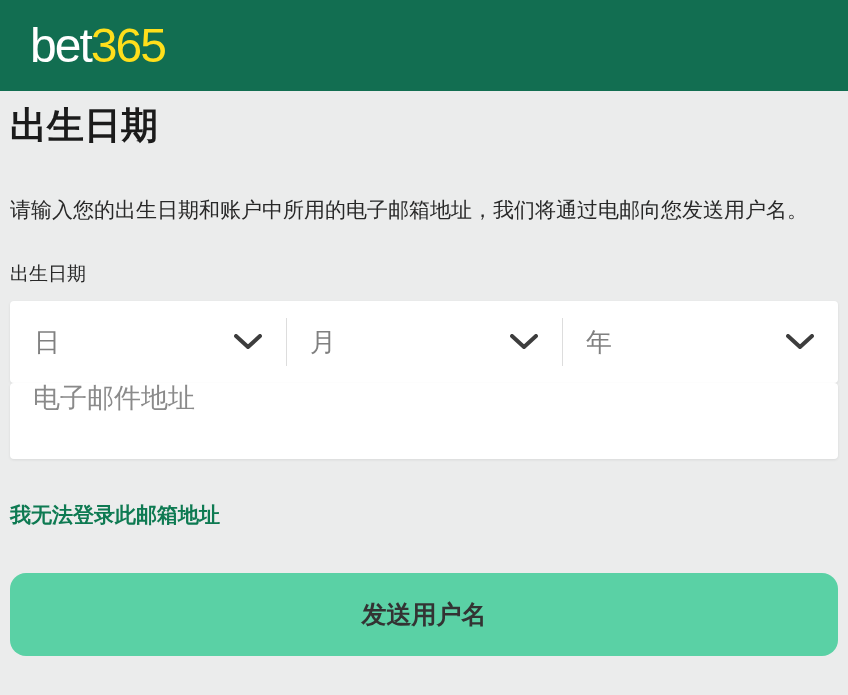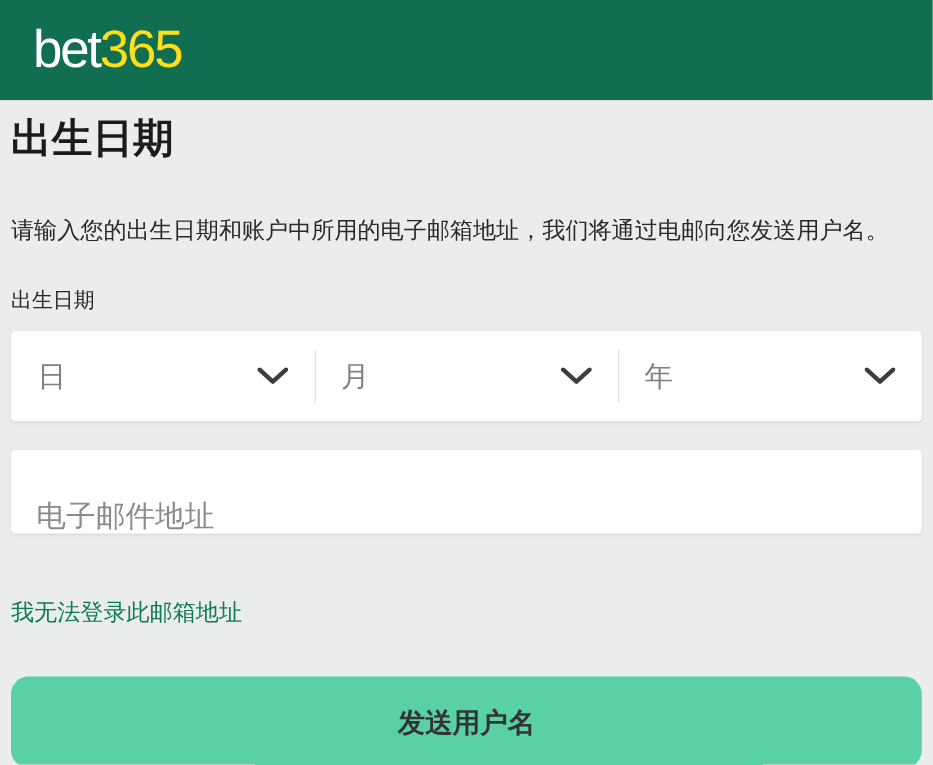--- a/index.html
+++ b/index.html
@@ -89,43 +89,42 @@
     color: #808080;
   }
   .chevron {
     width: 28px;
     height: 16px;
     flex: 0 0 auto;
   }
 
   
   .email-row {
-    margin-top: 26px;
     height: 76px;
     display: flex;
-    align-items: flex-end;
+    align-items: flex-start;
   }
   .email-input {
     width: 100%;
     border: none;
     outline: none;
     background: transparent;
     padding: 0 23px;
     font-size: 27px;
     color: #333333;
     font-family: "Liberation Sans", "DejaVu Sans", sans-serif;
   }
   .email-input::placeholder { color: #8a8a8a; opacity: 1; }
 
   
   .help-link {
     display: inline-block;
-    margin-top: 58px;
+    margin-top: 42px;
     font-size: 21px;
-    font-weight: normal;
+    font-weight: bold;
     color: #0e7a52;
     text-decoration: none;
     cursor: pointer;
   }
 
   
   .submit-btn {
     margin-top: 44px;
     width: 100%;
     height: 83px;

